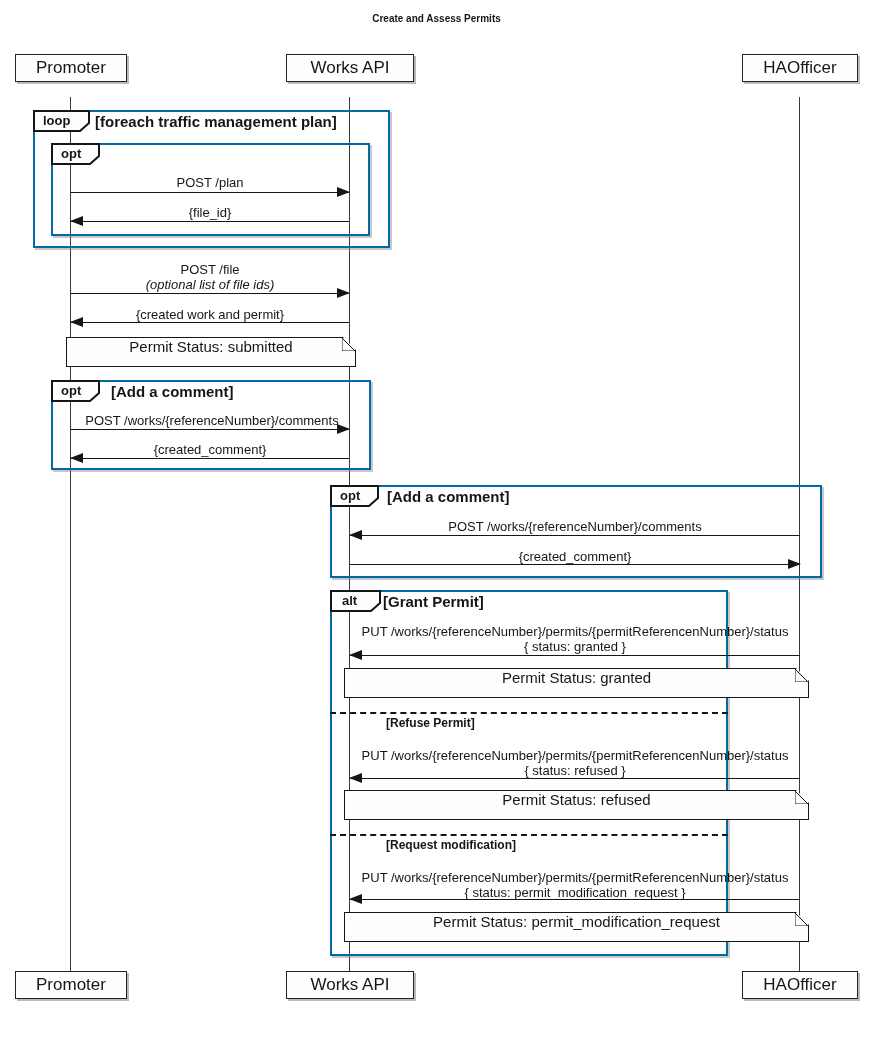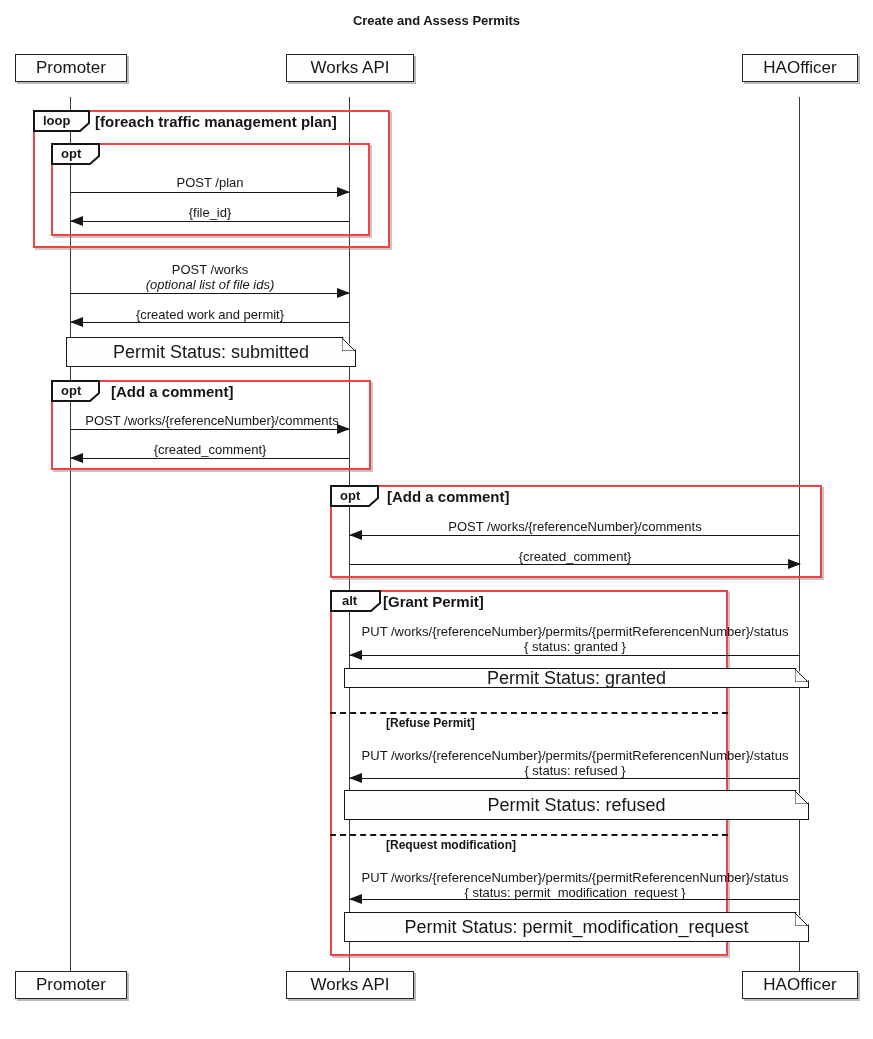--- a/index.html
+++ b/index.html
@@ -2,53 +2,53 @@
 <html><head>
 <meta charset="utf-8">
 <style>
   html,body { margin:0; padding:0; background:#ffffff; }
   .canvas {
     position:relative; width:873px; height:1039px; background:#ffffff;
     font-family:"Liberation Sans", sans-serif; color:#161616; overflow:hidden;
   }
   .title {
     position:absolute; top:13px; left:0; width:100%; text-align:center;
-    font-size:13px; font-weight:bold; z-index:6;
+    font-size:10px; font-weight:bold; z-index:6;
   }
   .participant {
     position:absolute; height:28px; box-sizing:border-box;
     background:#fefefe; border:1px solid #232323;
     box-shadow:2px 2px 0 rgba(130,130,130,.55);
     display:flex; align-items:center; justify-content:center;
     font-size:17px; z-index:5;
   }
   .lifeline { position:absolute; top:97px; height:874px; width:1px; background:#3a3a3a; z-index:0; }
   .frame {
-    position:absolute; box-sizing:border-box; border:2px solid #ef4444;
+    position:absolute; box-sizing:border-box; border:2px solid #0369a1;
     box-shadow:2px 2px 0 rgba(130,130,130,.45); z-index:2; background:transparent;padding-left:44px;
   }
   .pent { position:absolute; top:-2px; left:-2px; z-index:3; }
   .pent svg { display:block; }
   .keyword { position:absolute; font-size:13px; font-weight:bold; z-index:4; white-space:nowrap; }
   .condition { position:absolute; font-size:15px; font-weight:bold; z-index:3; white-space:nowrap; }
   .msg-label {
     position:absolute; transform:translateX(-50%); font-size:13px;
     white-space:nowrap; z-index:3; line-height:14px;
   }
   .arrow { position:absolute; height:0; border-top:1px solid #161616; z-index:3; }
   .arrow::after {
     content:""; position:absolute; width:0; height:0; top:-6px;
     border-top:5px solid transparent; border-bottom:5px solid transparent;
   }
   .arrow.right::after { right:-1px; border-left:13px solid #161616; }
   .arrow.left::after  { left:-1px;  border-right:13px solid #161616; }
   .note {
     position:absolute; box-sizing:border-box; background:#fefefe;
-    border:1px solid #161616; font-size:18px;
-    display:flex; align-items:center; justify-content:center;
+    border:1px solid #161616; font-size:15px;
+    display:flex; justify-content:center;
     clip-path:polygon(0 0, calc(100% - 13px) 0, 100% 13px, 100% 100%, 0 100%);
     filter:drop-shadow(2px 2px 0 rgba(130,130,130,.5));
     z-index:4;
   }
   .fold { position:absolute; top:0; right:0; }
   .divider { position:absolute; left:-2px; right:-2px; height:0; border-top:2px dashed #161616; z-index:3; }
   .section-label { position:absolute; font-size:12px; font-weight:bold; z-index:3; white-space:nowrap; }
 </style>
 </head>
 <body>
@@ -83,21 +83,21 @@
     </span>
     <span class="keyword" style="left:8px;top:1px;">opt</span>
   </div>
 
   <div class="msg-label" style="left:210px;top:176px;">POST /plan</div>
   <div class="arrow right" style="left:71px;top:192px;width:278px;"></div>
 
   <div class="msg-label" style="left:210px;top:206px;">{file_id}</div>
   <div class="arrow left" style="left:71px;top:221px;width:278px;"></div>
 
-  <div class="msg-label" style="left:210px;top:263px;">POST /works</div>
+  <div class="msg-label" style="left:210px;top:263px;">POST /file</div>
   <div class="msg-label" style="left:210px;top:278px;font-style:italic;">(optional list of file ids)</div>
   <div class="arrow right" style="left:71px;top:293px;width:278px;"></div>
 
   <div class="msg-label" style="left:210px;top:308px;text-align:center;">{created work and permit}</div>
   <div class="arrow left" style="left:71px;top:322px;width:278px;"></div>
 
   <div class="note" style="left:66px;top:337px;width:290px;height:30px;">
     <svg class="fold" width="13" height="13" viewBox="0 0 13 13">
         <path d="M0 0 L13 13 L0 13 Z" fill="#fefefe" stroke="#161616" stroke-width="1"></path>
       </svg>
@@ -144,21 +144,21 @@
     <div class="divider" style="top:120px;"></div>
     <span class="section-label" style="left:54px;top:124px;">[Refuse Permit]</span>
 
     <div class="divider" style="top:242px;"></div>
     <span class="section-label" style="left:54px;top:246px;">[Request modification]</span>
   </div>
 
   <div class="msg-label" style="left:575px;top:625px;">PUT /works/{referenceNumber}/permits/{permitReferencenNumber}/status</div>
   <div class="msg-label" style="left:575px;top:640px;">{ status: granted }</div>
   <div class="arrow left" style="left:350px;top:655px;width:450px;"></div>
-  <div class="note" style="left:344px;top:668px;width:465px;height:20px;">
+  <div class="note" style="left:344px;top:668px;width:465px;height:30px;">
     <svg class="fold" width="13" height="13" viewBox="0 0 13 13">
         <path d="M0 0 L13 13 L0 13 Z" fill="#fefefe" stroke="#161616" stroke-width="1"></path>
       </svg>
     <span>Permit Status: granted</span>
   </div>
 
   <div class="msg-label" style="left:575px;top:749px;">PUT /works/{referenceNumber}/permits/{permitReferencenNumber}/status</div>
   <div class="msg-label" style="left:575px;top:764px;">{ status: refused }</div>
   <div class="arrow left" style="left:350px;top:778px;width:450px;"></div>
   <div class="note" style="left:344px;top:790px;width:465px;height:30px;">

